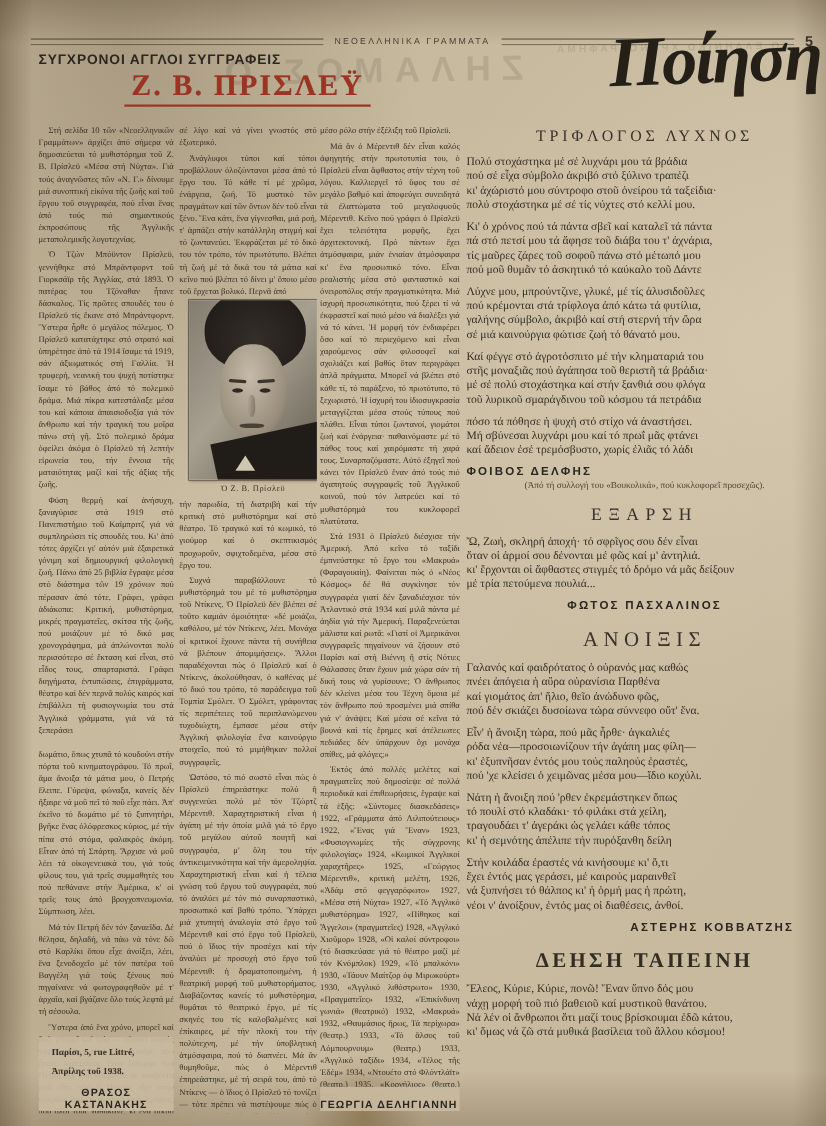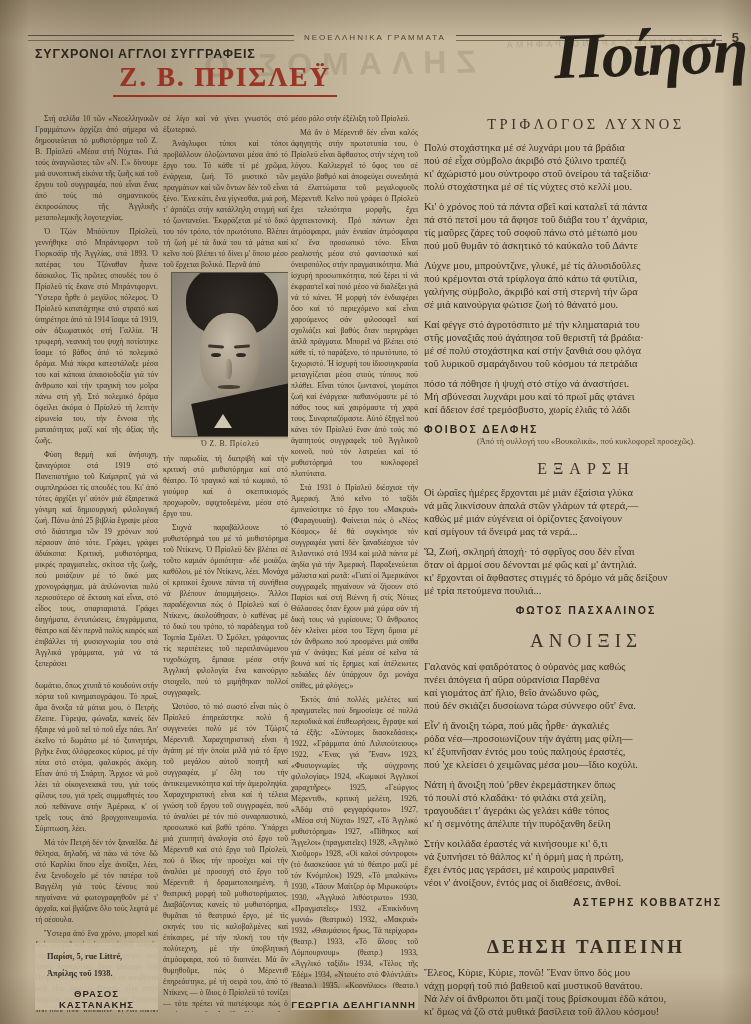--- a/index.html
+++ b/index.html
@@ -62,21 +62,21 @@
   .mouth{position:absolute;top:112px;left:46px;width:22px;height:4px;background:#4a4035;border-radius:40%;}
   .suit{position:absolute;bottom:-14px;right:-16px;width:110px;height:58px;background:#201c17;transform:rotate(-12deg);}
   .collar{position:absolute;bottom:8px;left:42px;width:0;height:0;border-left:9px solid transparent;border-right:9px solid transparent;border-bottom:14px solid #cfc6b2;}
   .photo-caption{text-align:center;font-size:7.6px;margin:2px 0 4px;color:#3a342b;letter-spacing:.5px;}
   
   #poetry{position:absolute;left:424px;top:116px;width:324px;}
   .poem-title{margin:0 0 8px;text-align:center;font-weight:normal;color:#3a332a;}
   .t-spaced{font-size:14.5px;letter-spacing:3.5px;}
   .t-exarsi{font-size:16px;letter-spacing:6px;margin-top:14px;}
   .t-anixis{font-size:19px;letter-spacing:5px;margin-top:14px;}
-  .t-deisi{font-size:19px;letter-spacing:3px;font-weight:bold;margin-top:28px;color:#332d24;}
+  .t-deisi{font-size:19px;letter-spacing:3px;font-weight:bold;margin-top:14px;color:#332d24;}
   .stanza{margin:0 0 7px;}
   .pline{font-size:10.5px;line-height:13px;white-space:nowrap;color:#332e25;}
   .poem-sig{font-family:"Liberation Sans",sans-serif;font-weight:bold;font-size:10.5px;letter-spacing:2px;color:#2b2620;margin:2px 0 2px;}
   .sig-right{text-align:right;padding-right:26px;}
   .sig-right-far{padding-right:44px;}
   .sig-center{text-align:center;}
   .poem-note{font-size:8.4px;text-align:center;color:#4a4336;margin:2px 0 0;}
 </style>
 </head>
 <body>
@@ -193,26 +193,20 @@
           </div>
         </div>
       <div class="poem-sig sig-right-far">ΦΟΙΒΟΣ ΔΕΛΦΗΣ</div>
       <div class="poem-note">(Ἀπό τή συλλογή του «Βουκολικά», πού κυκλοφορεῖ προσεχῶς).</div>
     </section>
 
     <section class="poem">
       <h3 class="poem-title t-exarsi">ΕΞΑΡΣΗ</h3>
       <div>
           <div class="stanza">
-            <div class="pline">Οἱ ὡραῖες ἡμέρες ἔρχονται μέ μιάν ἐξαίσια γλύκα</div>
-            <div class="pline">νά μᾶς λικνίσουν ἁπαλά στῶν γλάρων τά φτερά,—</div>
-            <div class="pline">καθώς μέ μιάν εὐγένεια οἱ ὁρίζοντες ξανοίγουν</div>
-            <div class="pline">καί σμίγουν τά ὄνειρά μας τά νερά...</div>
-          </div>
-          <div class="stanza">
             <div class="pline">Ὤ, Ζωή, σκληρή ἀποχή· τό σφρῖγος σου δέν εἶναι</div>
             <div class="pline">ὅταν οἱ ἁρμοί σου δένονται μέ φῶς καί μ' ἀντηλιά.</div>
             <div class="pline">κι' ἔρχονται οἱ ἄφθαστες στιγμές τό δρόμο νά μᾶς δείξουν</div>
             <div class="pline">μέ τρία πετούμενα πουλιά...</div>
           </div>
         </div>
       <div class="poem-sig sig-center">ΦΩΤΟΣ ΠΑΣΧΑΛΙΝΟΣ</div>
     </section>
 
     <section class="poem">
@@ -231,22 +225,22 @@
             <div class="pline">πού 'χε κλείσει ὁ χειμῶνας μέσα μου—ἴδιο κοχύλι.</div>
           </div>
           <div class="stanza">
             <div class="pline">Νάτη ἡ ἄνοιξη πού 'ρθεν ἐκρεμάστηκεν ὅπως</div>
             <div class="pline">τό πουλί στό κλαδάκι· τό φιλάκι στά χείλη,</div>
             <div class="pline">τραγουδάει τ' ἀγεράκι ὡς γελάει κάθε τόπος</div>
             <div class="pline">κι' ἡ σεμνότης ἀπέλιπε τήν πυρόξανθη δείλη</div>
           </div>
           <div class="stanza">
             <div class="pline">Στήν κοιλάδα ἐραστές νά κινήσουμε κι' ὅ,τι</div>
+            <div class="pline">ἔχει ἐντός μας γεράσει, μέ καιρούς μαραινθεῖ</div>
             <div class="pline">νά ξυπνήσει τό θάλπος κι' ἡ ὁρμή μας ἡ πρώτη,</div>
-            <div class="pline">ἔχει ἐντός μας γεράσει, μέ καιρούς μαραινθεῖ</div>
             <div class="pline">νέοι ν' ἀνοίξουν, ἐντός μας οἱ διαθέσεις, ἀνθοί.</div>
           </div>
         </div>
       <div class="poem-sig sig-right">ΑΣΤΕΡΗΣ ΚΟΒΒΑΤΖΗΣ</div>
     </section>
 
     <section class="poem">
       <h3 class="poem-title t-deisi">ΔΕΗΣΗ ΤΑΠΕΙΝΗ</h3>
       <div>
           <div class="stanza">

